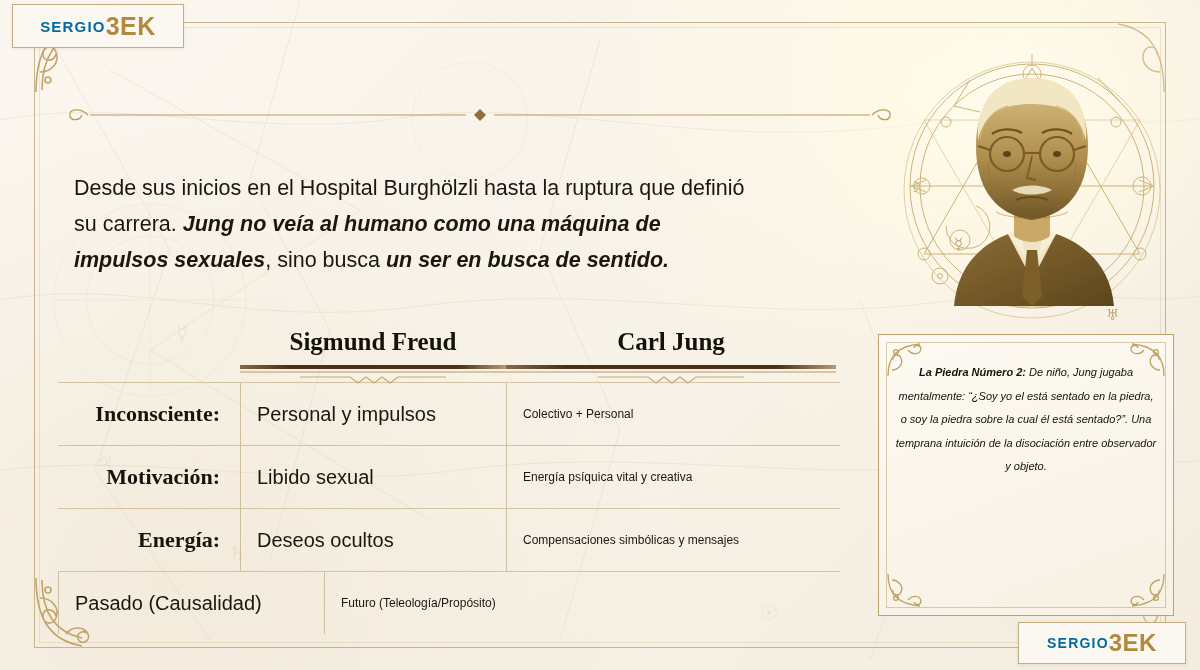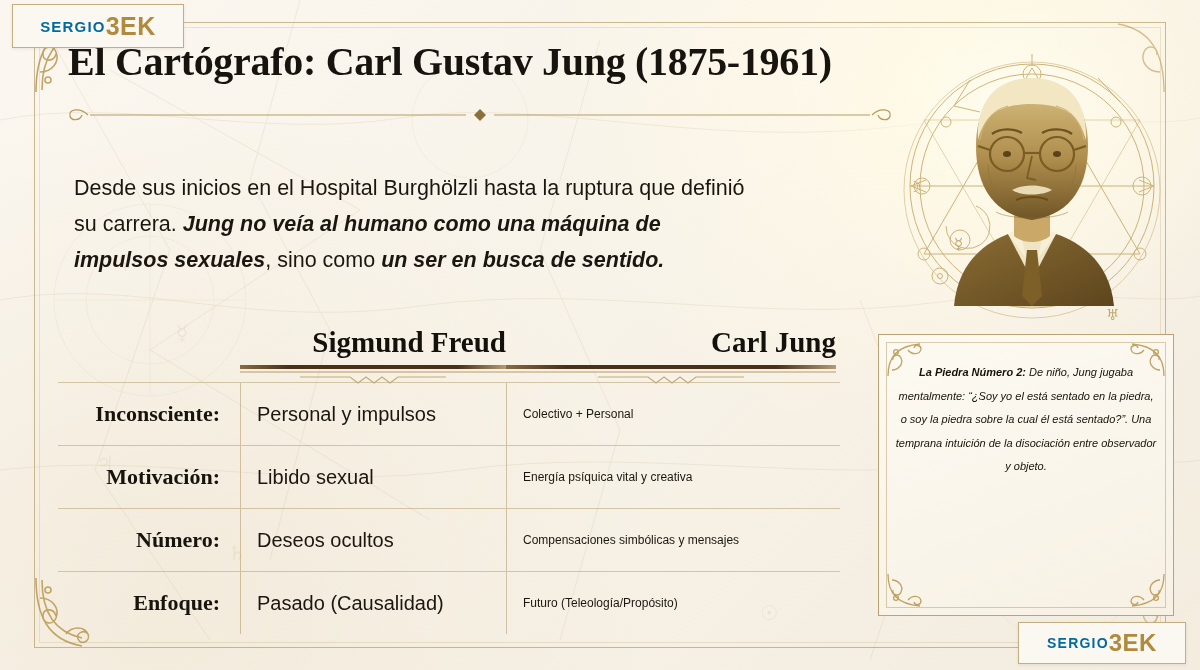--- a/index.html
+++ b/index.html
@@ -71,21 +71,21 @@
 
   
   .table{position:absolute;left:58px;top:322px;width:782px;}
   .thead{display:flex;height:60px;}
   .th{position:relative;}
   .th-spacer{width:182px;}
   .th-1{width:266px;}
   .th-2{width:330px;}
   .th-txt{
     font-family:"Liberation Serif", serif;font-weight:700;
-    font-size:29px;color:#14110c;text-align:right;line-height:40px;
+    font-size:25px;color:#14110c;text-align:center;line-height:40px;
   }
   .th-rule{
     height:4px;margin-top:3px;
     background:linear-gradient(90deg,#8a6a44 0%,#4b2f17 18%,#4b2f17 82%,#b59a74 100%);
   }
   .th-rule2{height:2px;margin-top:2px;background:rgba(186,162,116,.55);}
   .th-flourish{height:12px;margin-top:1px;}
   .row{display:flex;border-top:1px solid rgba(183,160,113,.55);}
   .row:first-of-type{border-top:none;}
   .cell{
@@ -189,33 +189,32 @@
       <path d="M10 78 C10 40 22 16 56 10"></path>
       <path d="M14 58 C26 58 34 48 30 38 C27 30 16 32 17 41"></path>
     </g>
   </svg>
 
   <div class="logo logo-tl">
     <span class="logo-txt logo-a">SERGIO</span>
       <span class="logo-txt logo-b">3EK</span>
   </div>
 
-  <div class="title">El Cartógrafo: Carl Gustav Jung (1875-1961)</div>
 
   <svg class="title-div" viewBox="0 0 836 22">
     <line x1="28" y1="11" x2="404" y2="11" stroke="#b79c5e" stroke-width="1.2"></line>
     <line x1="432" y1="11" x2="808" y2="11" stroke="#b79c5e" stroke-width="1.2"></line>
     <path d="M418 5 L424 11 L418 17 L412 11 Z" fill="#8c6f3a"></path>
     <g fill="none" stroke="#b79c5e" stroke-width="1.3">
       <path d="M26 11 C18 3 6 5 8 12 C9 17 18 17 20 11"></path>
       <path d="M810 11 C818 3 830 5 828 12 C827 17 818 17 816 11"></path>
     </g>
   </svg>
 
-  <p class="intro"><span>Desde sus inicios en el Hospital Burghölzli hasta la ruptura que definió su carrera. </span><b>Jung no veía al humano como una máquina de impulsos sexuales</b><span>, sino como </span><b>un ser en busca de sentido.</b></p>
+  <p class="intro"><span>Desde sus inicios en el Hospital Burghölzli hasta la ruptura que definió su carrera. </span><b>Jung no veía al humano como una máquina de impulsos sexuales</b><span>, sino busca </span><b>un ser en busca de sentido.</b></p>
 
   <div class="table">
     <div class="thead">
       <div class="th th-spacer"></div>
       <div class="th th-1">
         <div class="th-txt">Sigmund Freud</div>
         <div class="th-rule"></div>
         <div class="th-rule2"></div>
         <svg class="th-flourish" viewBox="0 0 266 12" preserveAspectRatio="none">
           <path d="M60 2 L110 2 L118 8 L126 2 L134 8 L142 2 L150 8 L158 2 L206 2" fill="none" stroke="#c2ab77" stroke-width="1.1"></path>
@@ -235,26 +234,25 @@
       <div class="cell cell-label">Inconsciente:</div>
       <div class="cell cell-a">Personal y impulsos</div>
       <div class="cell cell-b">Colectivo + Personal</div>
     </div>
     <div class="row">
       <div class="cell cell-label">Motivación:</div>
       <div class="cell cell-a">Libido sexual</div>
       <div class="cell cell-b">Energía psíquica vital y creativa</div>
     </div>
     <div class="row">
-      <div class="cell cell-label">Número:</div>
+      <div class="cell cell-label">Energía:</div>
       <div class="cell cell-a">Deseos ocultos</div>
       <div class="cell cell-b">Compensaciones simbólicas y mensajes</div>
     </div>
     <div class="row">
-      <div class="cell cell-label">Enfoque:</div>
       <div class="cell cell-a">Pasado (Causalidad)</div>
       <div class="cell cell-b">Futuro (Teleología/Propósito)</div>
     </div>
   </div>
 
   <svg class="portrait" viewBox="0 0 296 290">
     <defs>
       <linearGradient id="sepia" x1="0" y1="0" x2="0" y2="1">
         <stop offset="0%" stop-color="#d9c183"></stop>
         <stop offset="55%" stop-color="#b08f4e"></stop>

